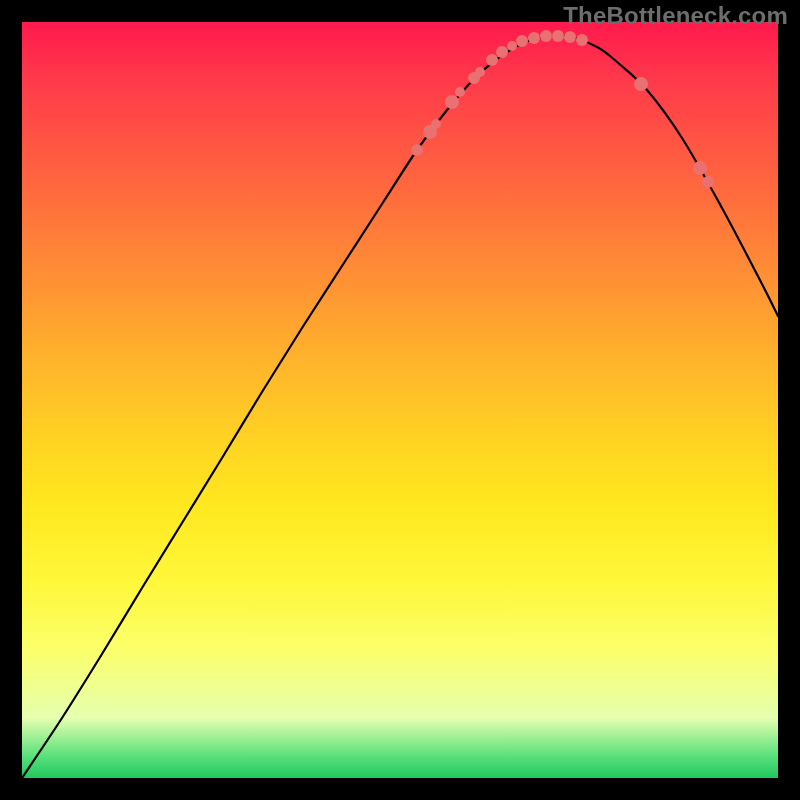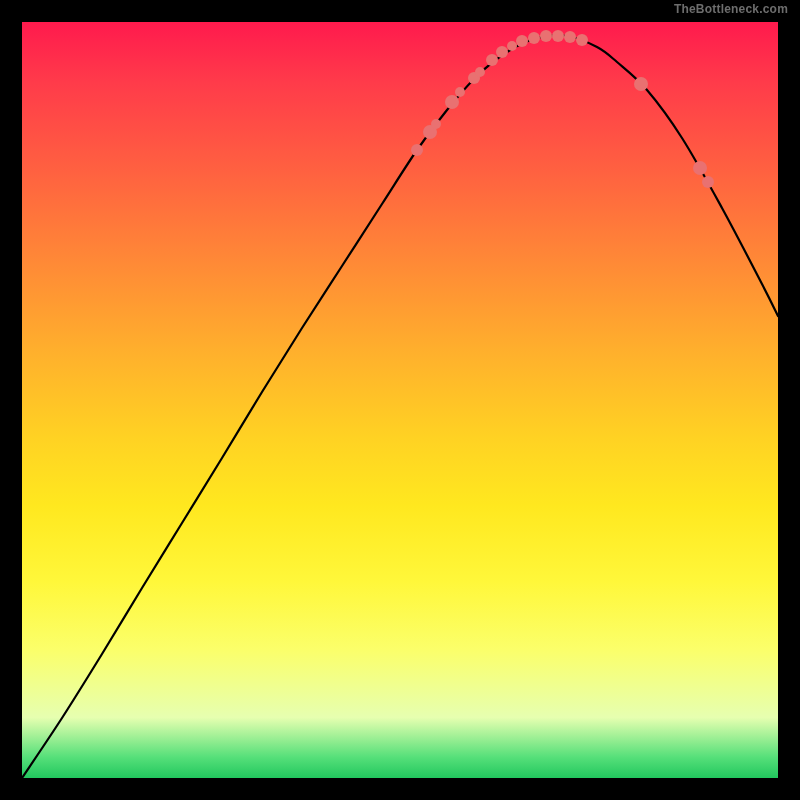--- a/index.html
+++ b/index.html
@@ -30,21 +30,21 @@
       #e6ffb0 92%,
       #57e07a 97.2%,
       #22c75e 100%
     );
   }
   .attribution {
     position: absolute;
     top: 2px;
     right: 12px;
     color: #6d6d6d;
-    font-size: 12px;
+    font-size: 24px;
     font-weight: 600;
     letter-spacing: 0.2px;
     margin-left: 27px;
   }
   svg.plot {
     position: absolute;
     left: 22px;
     top: 22px;
     width: 756px;
     height: 756px;

